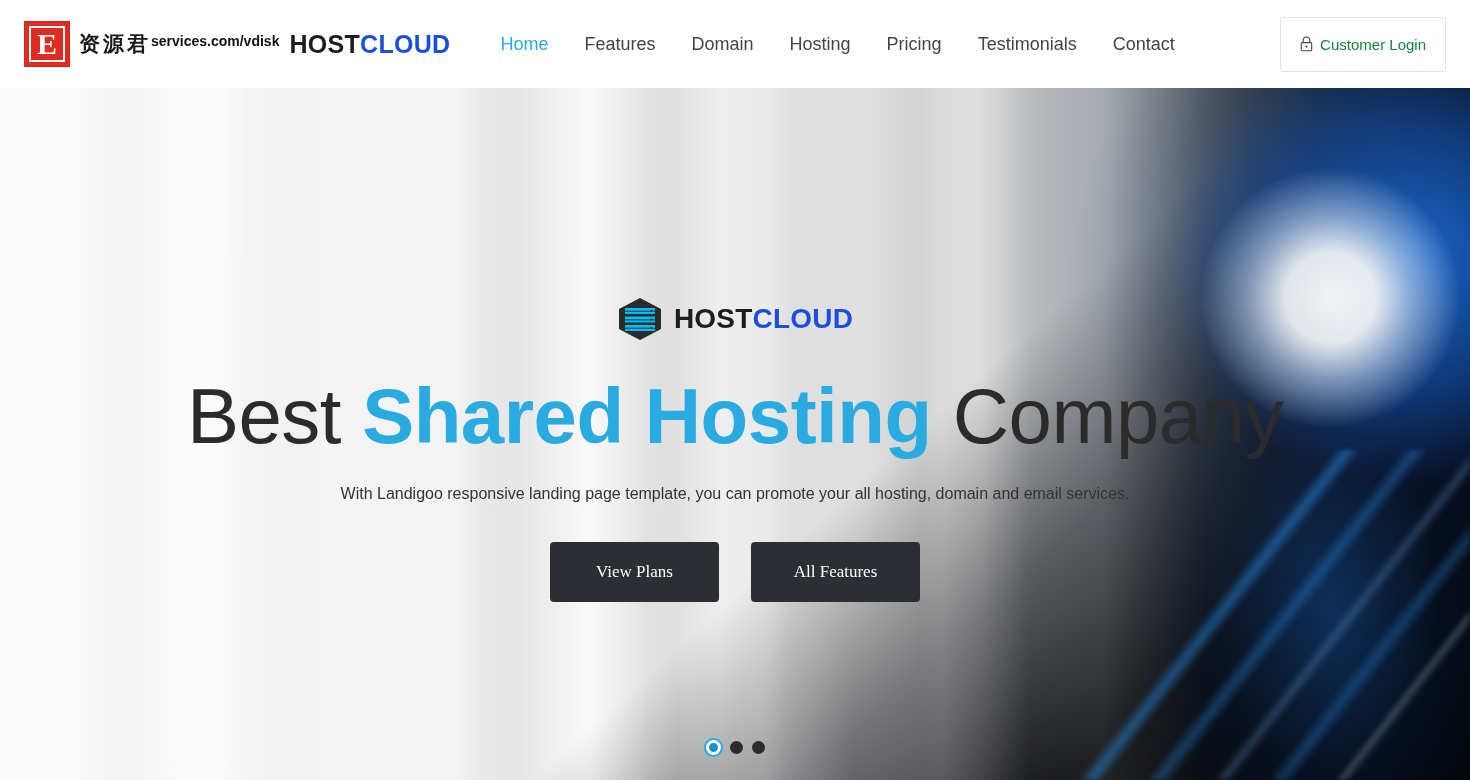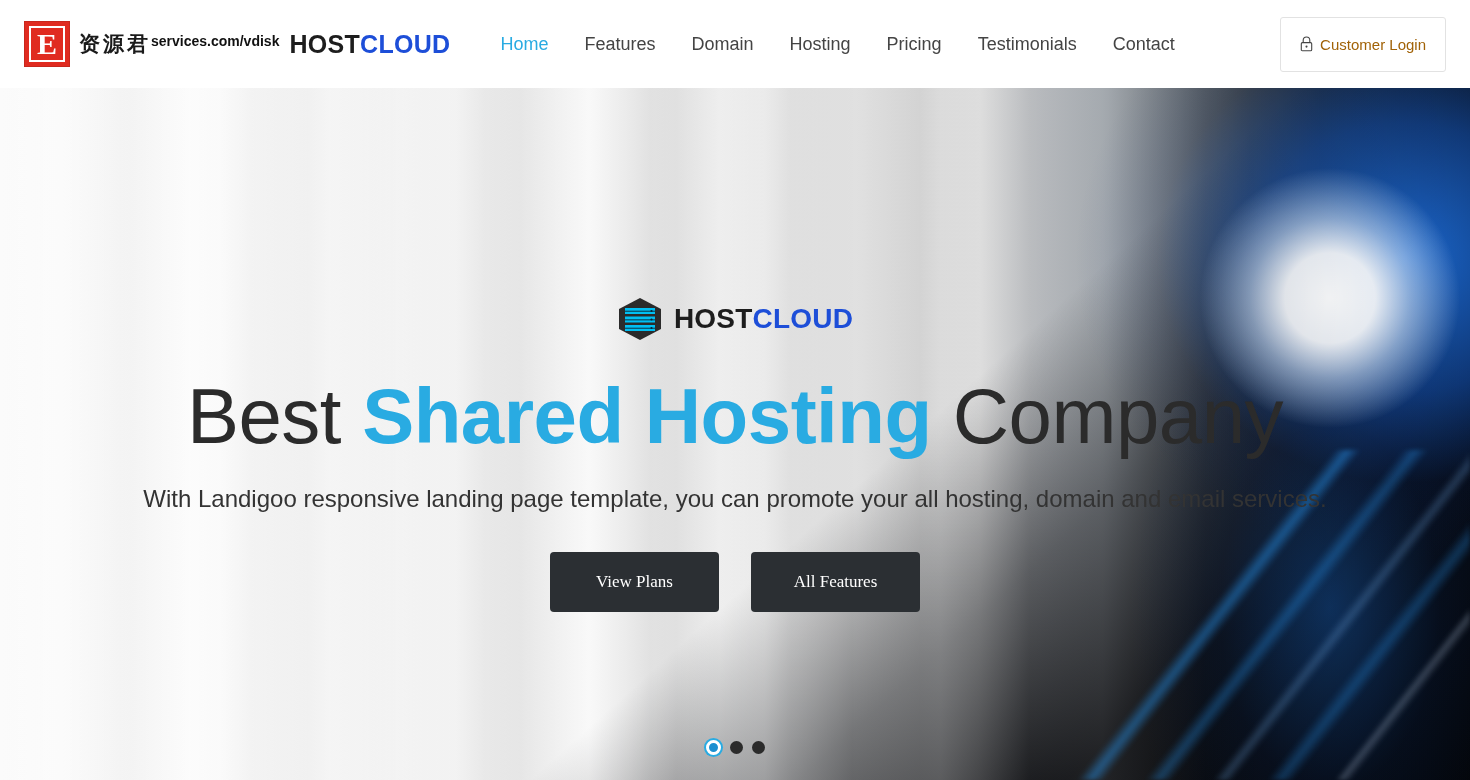--- a/index.html
+++ b/index.html
@@ -122,21 +122,21 @@
     margin-right: 24px;
     margin-left: auto;
     display: flex;
     align-items: center;
     gap: 7px;
     border: 1px solid #e2e2e2;
     background: #ffffff;
     border-radius: 3px;
     padding: 18px 19px;
     font-size: 15px;
-    color: #a16207;
+    color: #15803d;
     cursor: pointer;
     white-space: nowrap;
     flex: 0 0 auto;
   }
   .lock-icon { display: block; }
 
   
   .hero {
     position: absolute;
     top: 88px; left: 0;
@@ -235,21 +235,21 @@
     white-space: nowrap;
     line-height: 1.05;
   }
   .hero-title .hl {
     color: #29abe2;
     font-weight: bold;
   }
 
   .hero-sub {
     margin-top: 27px;
-    font-size: 24px;
+    font-size: 16px;
     color: #333333;
     white-space: nowrap;
   }
 
   .hero-buttons {
     margin-top: 39px;
     display: flex;
     gap: 32px;
   }
   .hero-btn {

